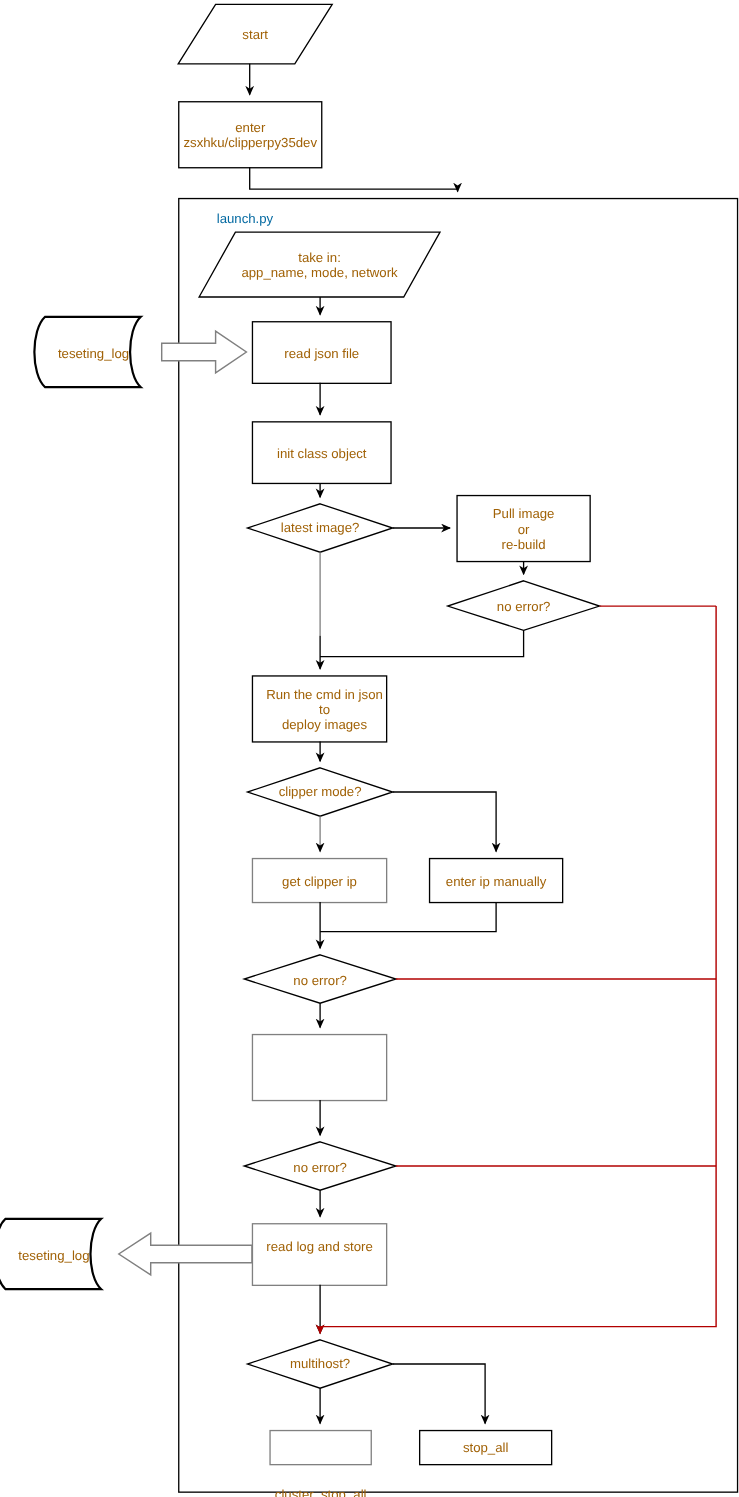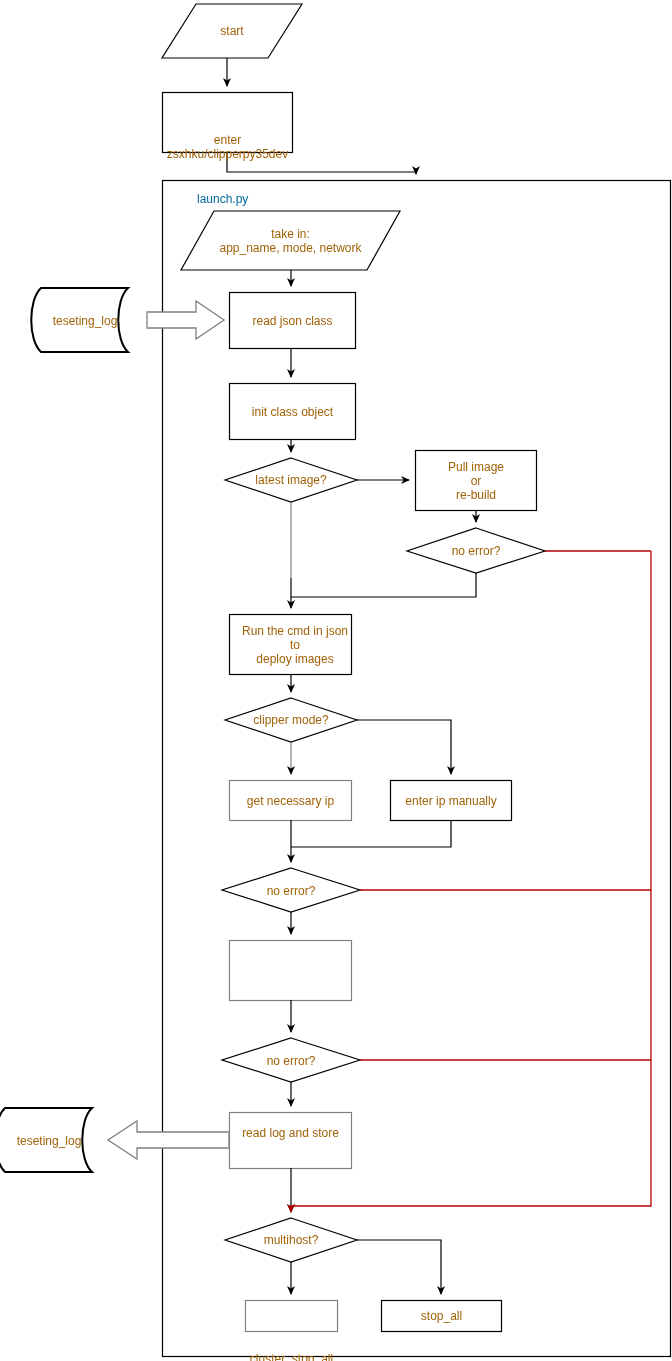--- a/index.html
+++ b/index.html
@@ -159,36 +159,36 @@
       <path d="M545,551 L651,551"></path>
       <path d="M360,890 L651,890"></path>
       <path d="M360,1060 L651,1060"></path>
       <path d="M651,551 L651,1206 L291,1206 L291,1212" marker-end="url(#arrowred)"></path>
     </g>
   </svg>
 
   <div class="container-title" style="left:197px; top:192px;">launch.py</div>
 
   <div class="node-label" style="left:162px; top:4px; width:140px; height:54px;">start</div>
-  <div class="node-label" style="left:162px; top:92px; width:131px; height:61px;margin-top:24px;">enter
+  <div class="node-label" style="left:162px; top:92px; width:131px; height:61px;">enter
 zsxhku/clipperpy35dev</div>
   <div class="node-label" style="left:181px; top:211px; width:219px; height:59px;">take in:
 app_name, mode, network</div>
-  <div class="node-label" style="left:229px; top:292px; width:127px; height:57px;">read json class</div>
+  <div class="node-label" style="left:229px; top:292px; width:127px; height:57px;">read json file</div>
   <div class="node-label" style="left:229px; top:383px; width:127px; height:57px;">init class object</div>
   <div class="node-label" style="left:225px; top:458px; width:132px; height:44px;">latest image?</div>
   <div class="node-label" style="left:415px; top:450px; width:122px; height:61px;">Pull image
 or
 re-build</div>
   <div class="node-label" style="left:407px; top:528px; width:138px; height:45px;">no error?</div>
   <div class="node-label" style="left:229px; top:614px; width:132px; height:61px;">Run the cmd in json
 to
 deploy images</div>
   <div class="node-label" style="left:225px; top:698px; width:132px; height:44px;">clipper mode?</div>
-  <div class="node-label" style="left:229px; top:780px; width:123px; height:41px;">get necessary ip</div>
+  <div class="node-label" style="left:229px; top:780px; width:123px; height:41px;">get clipper ip</div>
   <div class="node-label" style="left:390px; top:780px; width:122px; height:41px;">enter ip manually</div>
   <div class="node-label" style="left:222px; top:868px; width:138px; height:45px;">no error?</div>
   <div class="node-label" style="left:222px; top:1038px; width:138px; height:45px;">no error?</div>
   <div class="node-label" style="left:229px; top:1112px; width:123px; height:41px;">read log and store</div>
   <div class="node-label" style="left:225px; top:1218px; width:132px; height:44px;">multihost?</div>
   <div class="node-label" style="left:245px; top:1300px; width:93px; height:32px;margin-top:43px;">cluster_stop_all</div>
   <div class="node-label" style="left:381px; top:1300px; width:121px; height:32px;border-radius:16px;">stop_all</div>
   <div class="node-label" style="left:41px; top:288px; width:88px; height:65px;">teseting_log</div>
   <div class="node-label" style="left:5px; top:1108px; width:88px; height:65px;">teseting_log</div>
 

